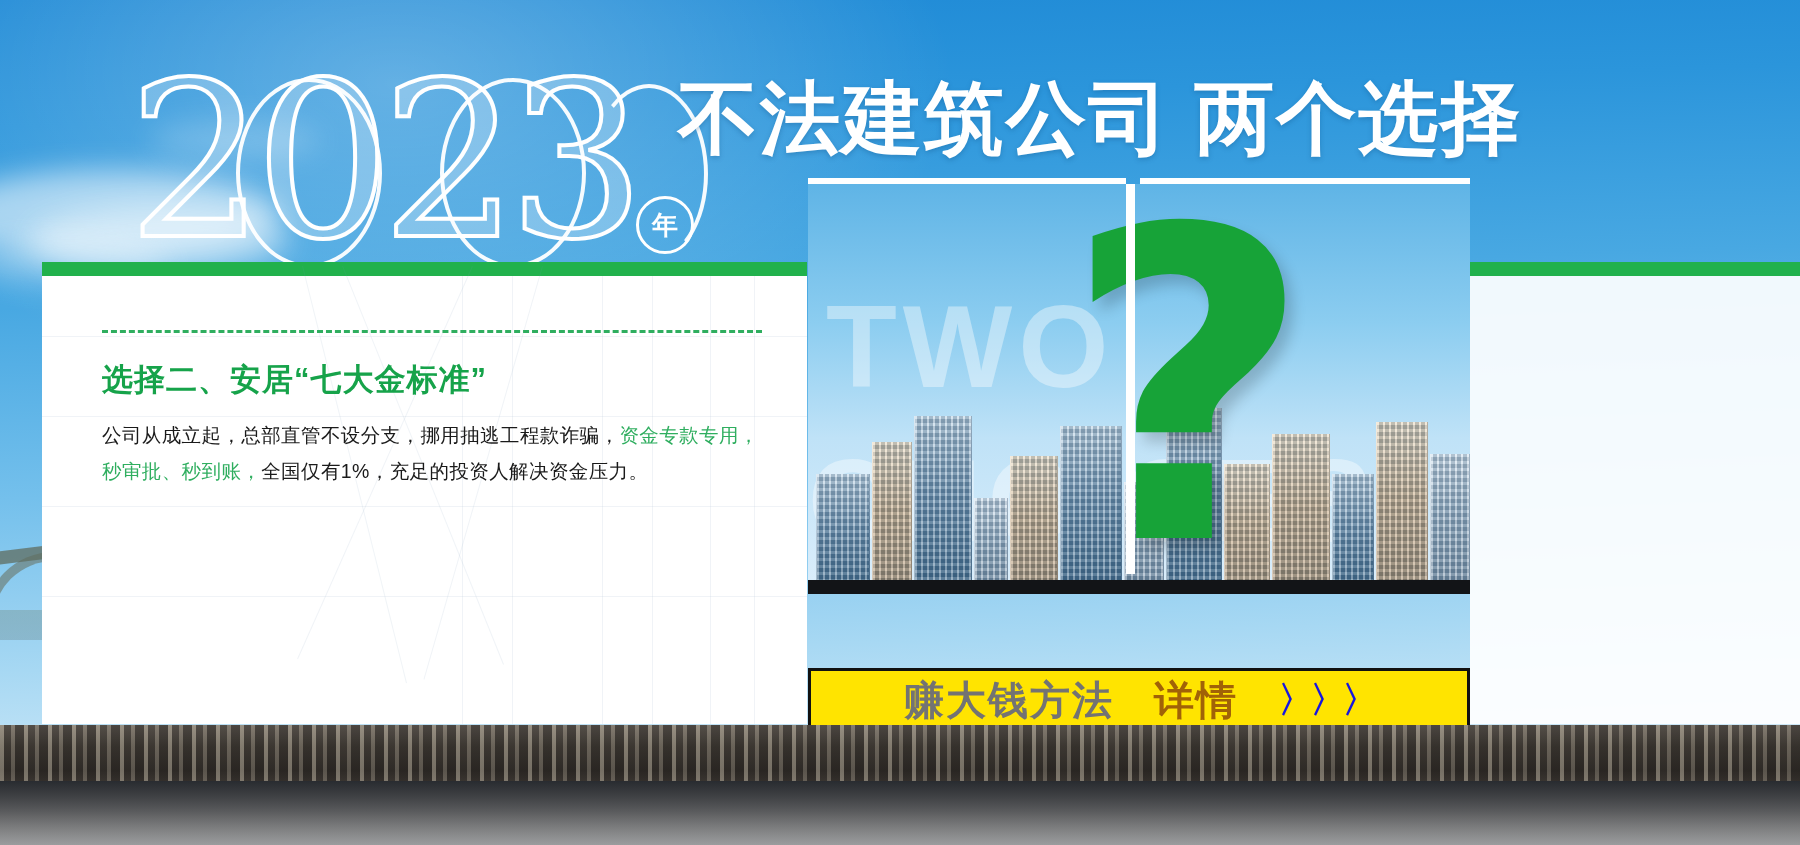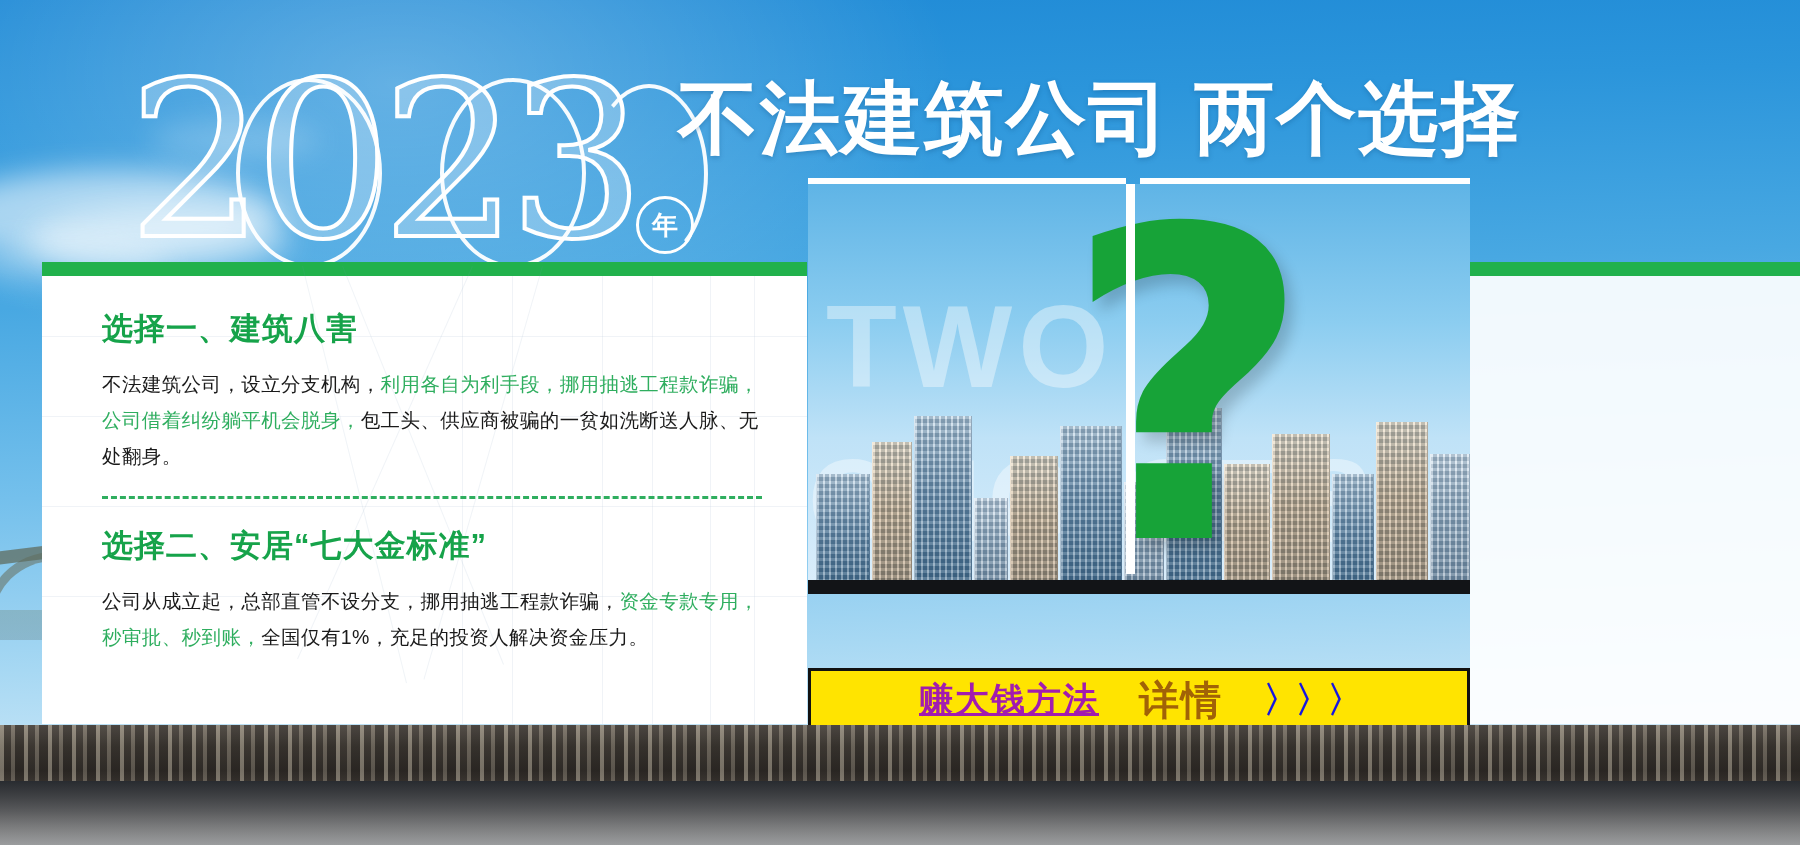--- a/index.html
+++ b/index.html
@@ -131,21 +131,21 @@
   }
   
   .vdivide { position:absolute; left:1126px; top:184px; width:9px; height:390px; background:#ffffff; }
 
   
   .cta {
     position:absolute; left:808px; top:668px; width:662px; height:64px;
     background:#ffe400; border:3px solid #111;
     display:flex; align-items:center; justify-content:center; gap:40px;
   }
-  .cta-main { font-size:34px; font-weight:700; color:#a21caf; letter-spacing:2px;text-decoration:underline; }
+  .cta-main { font-size:40px; font-weight:700; color:#737373; letter-spacing:2px; }
   .cta-link { font-size:40px; font-weight:700; color:#a16207; letter-spacing:2px; }
   .cta-arrows { font-size:36px; font-weight:700; color:#1616e0; letter-spacing:-4px; }
 
   
   .card {
     position:absolute; left:42px; top:262px; width:765px; height:462px;
     background:#ffffff; overflow:hidden;
   }
   .card-top { position:absolute; left:0; top:0; width:765px; height:14px; background:#21b14c; }
   
@@ -270,26 +270,20 @@
       <i class="bp-h" style="top:140px;"></i>
       <i class="bp-h" style="top:230px;"></i>
       <i class="bp-h" style="top:320px;"></i>
       <i class="bp-d" style="left:430px; transform:rotate(24deg);"></i>
       <i class="bp-d" style="left:500px; transform:rotate(16deg);"></i>
       <i class="bp-d" style="left:300px; transform:rotate(-22deg);"></i>
       <i class="bp-d" style="left:260px; transform:rotate(-14deg);"></i>
     </div>
 
     <div class="card-inner">
-      <div>
-        <div class="sec-title">选择一、建筑八害</div>
-        <div class="sec-body">
-          <span>不法建筑公司，设立分支机构，</span><span class="g">利用各自为利手段，挪用抽逃工程款诈骗，公司借着纠纷躺平机会脱身，</span><span>包工头、供应商被骗的一贫如洗断送人脉、无处翻身。</span>
-        </div>
-      </div>
 
       <div class="dashed"></div>
 
       <div>
         <div class="sec-title">选择二、安居“七大金标准”</div>
         <div class="sec-body">
           <span>公司从成立起，总部直管不设分支，挪用抽逃工程款诈骗，</span><span class="g">资金专款专用，秒审批、秒到账，</span><span>全国仅有1%，充足的投资人解决资金压力。</span>
         </div>
       </div>
     </div>

